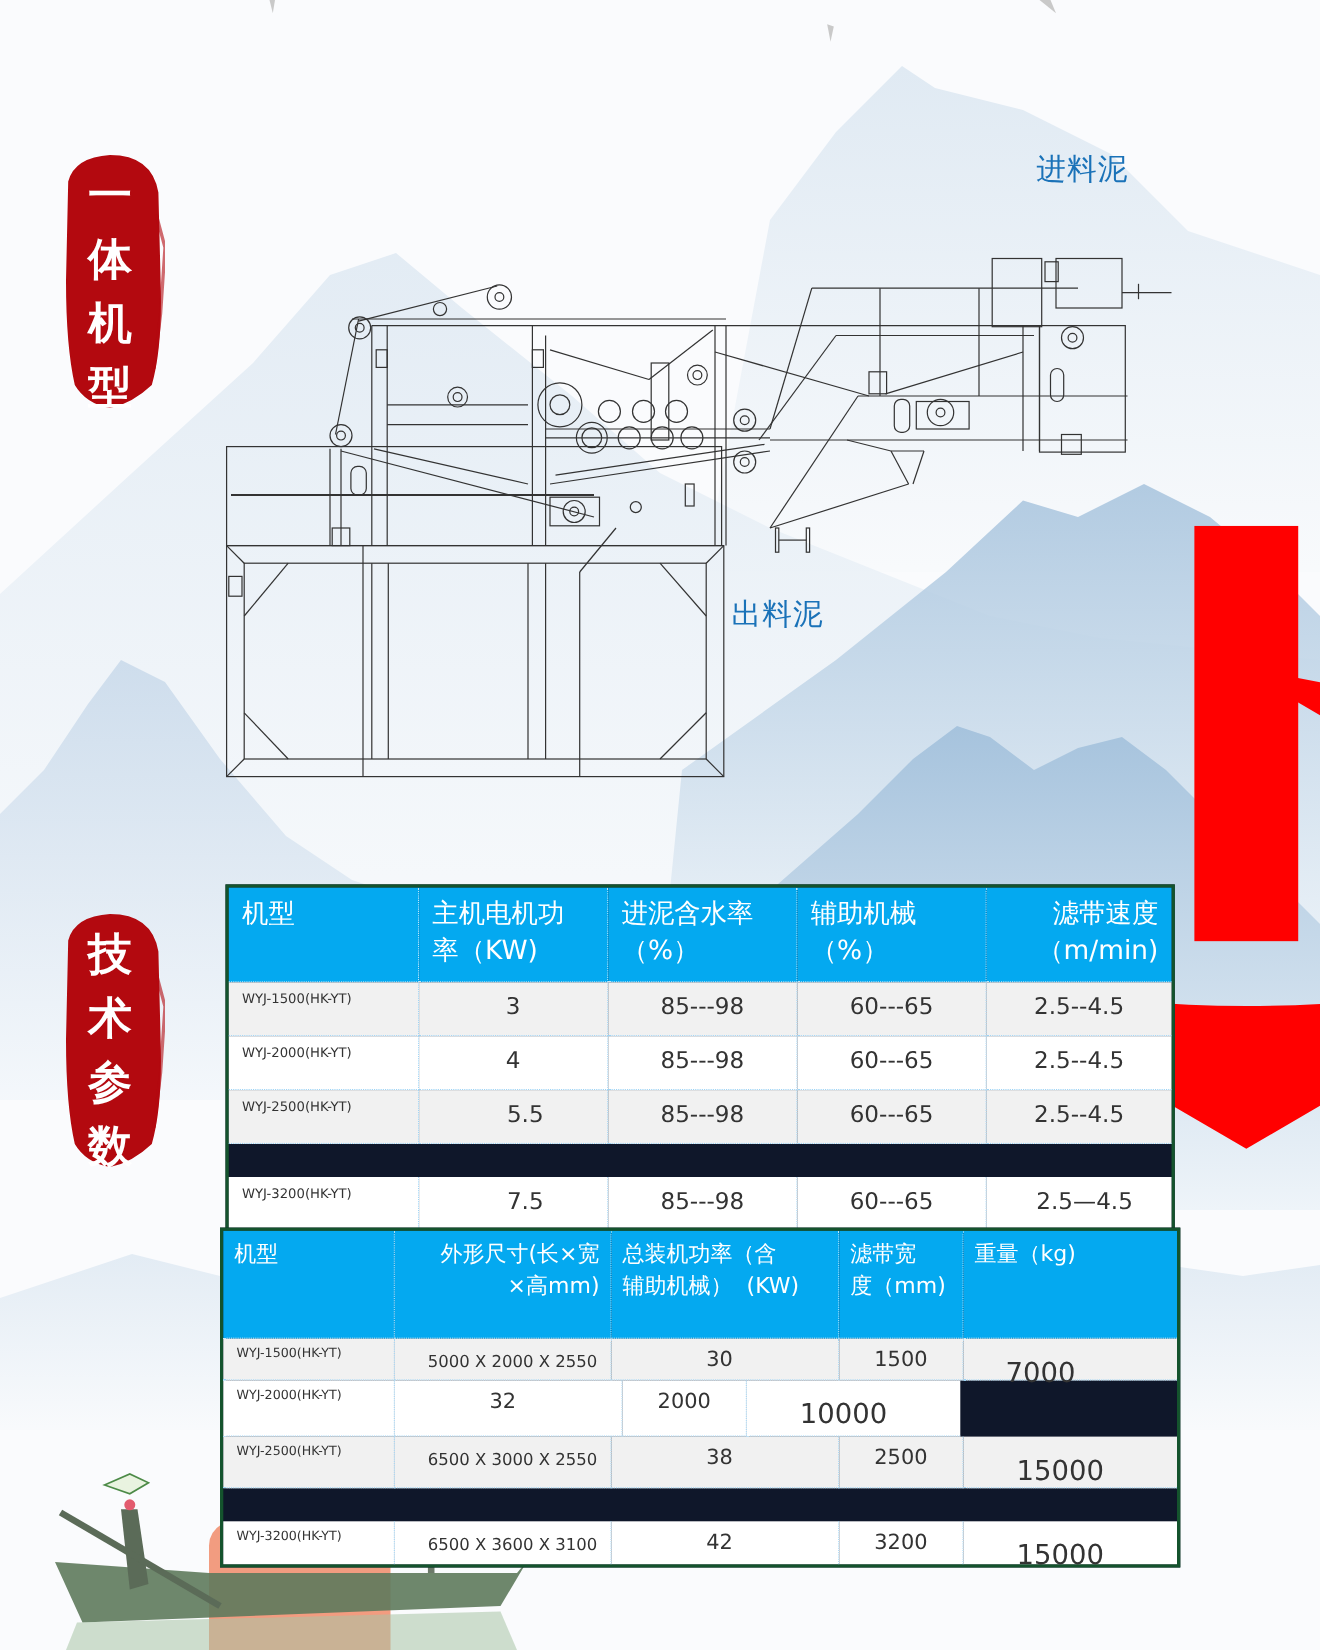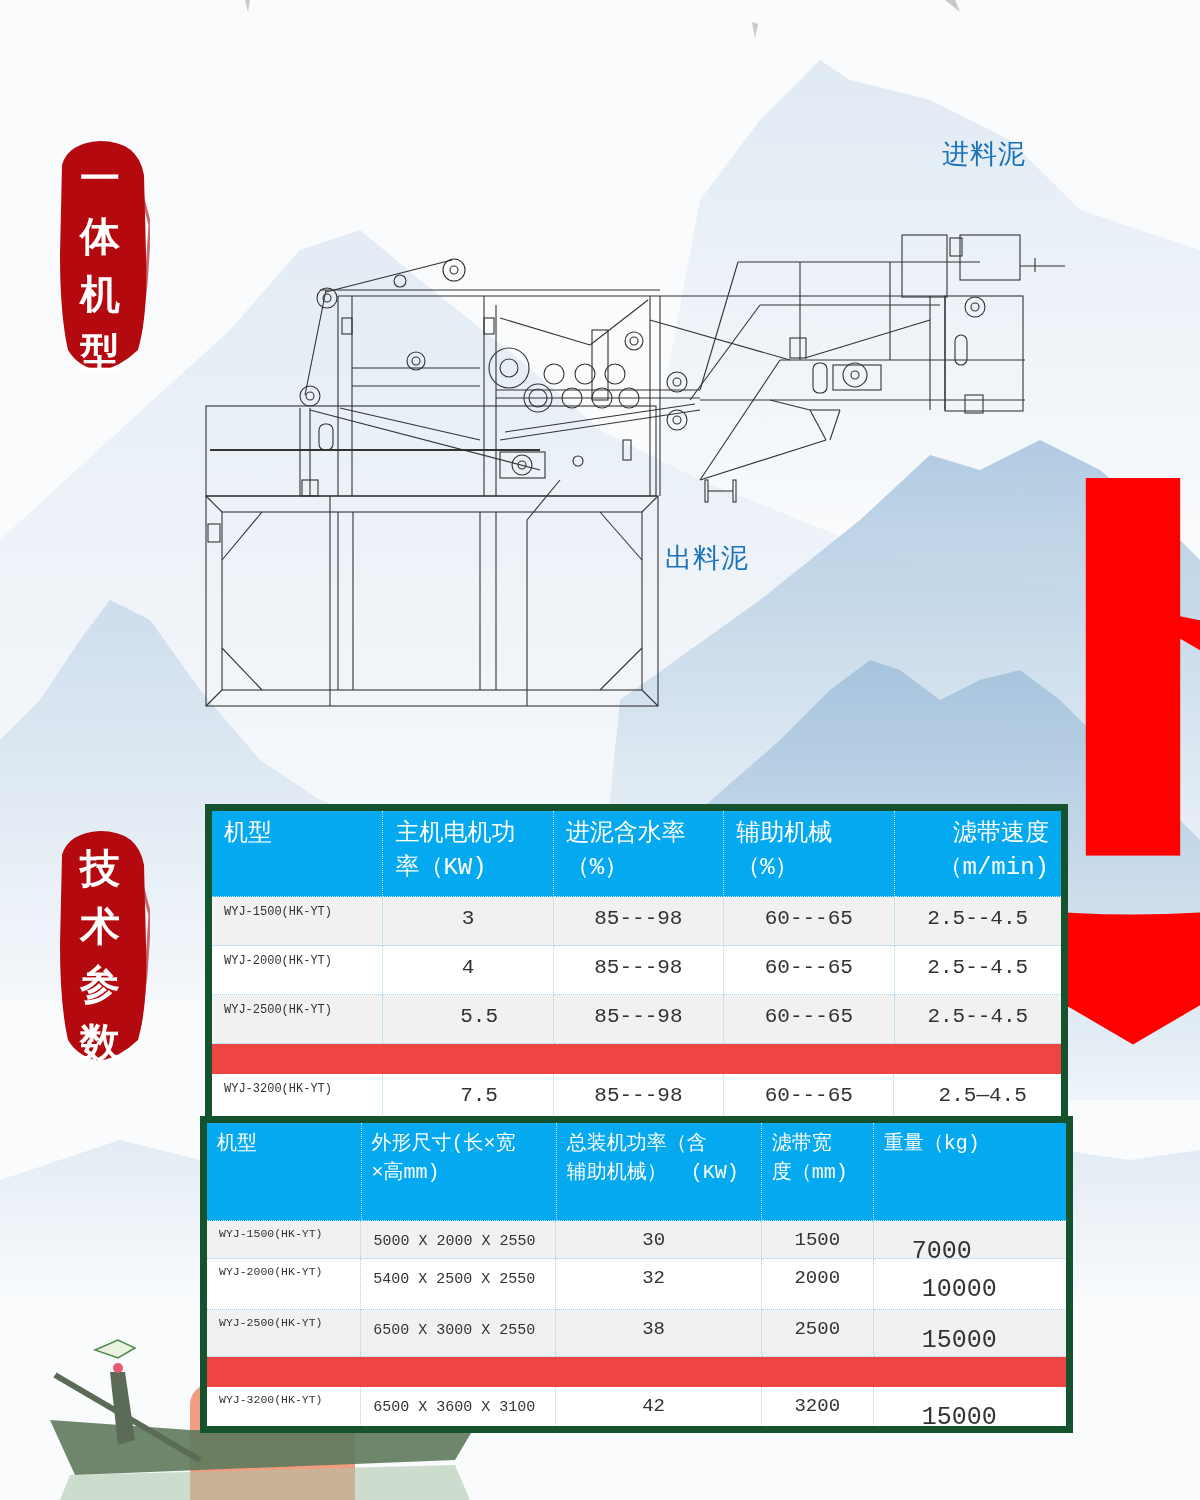--- a/index.html
+++ b/index.html
@@ -35,24 +35,23 @@
   .drawing svg { width: 880px; height: 590px; }
   .flow-label {
     position: absolute; z-index: 4; color: #1a72b8; font-size: 27px;
     letter-spacing: 1px;
   }
   .flow-in { left: 942px; top: 136px; text-align: center; }
   .flow-out { left: 665px; top: 540px; }
 
   
   .table {
-    position: absolute; z-index: 5; background: #ef4444;
-    border: 7px solid #14532d;
+    position: absolute; z-index: 5; background: #0f172a;
+    border: 3px solid #14532d;
     border-collapse: collapse;
-    font-family: Liberation Mono, monospace;
   }
   .table .row { display: flex; }
   .table .cell {
     border-right: 1px dotted #9cd3f5;
     border-bottom: 1px dotted #9cd3f5;
     padding: 6px 12px;
   }
   .table .cell:last-child { border-right: none; }
   .table .row:last-child .cell { border-bottom: none; margin-top: 30px; }
   .table .head .cell {
@@ -71,21 +70,21 @@
   .t1 .c3 { width: 172px; }
   .t1 .c4 { width: 168px; text-align: right; }
   .t1 .body .c0 { font-size: 12px; padding-top: 8px; color: #333; }
   .t1 .body .num { font-size: 21px; text-align: center; padding-top: 10px; color: #333; }
   .t1 .body .c1.num { padding-left: 0; padding-right: 0; }
 
   
   .t2 { left: 200px; top: 1116px; width: 873px; }
   .t2 .head .cell { height: 98px; font-size: 20px; line-height: 29px; padding: 6px 10px; }
   .t2 .c0 { width: 156px; }
-  .t2 .c1 { width: 197px; }
+  .t2 .c1 { width: 197px; text-align: right; }
   .t2 .c2 { width: 207px; }
   .t2 .c3 { width: 113px; }
   .t2 .c4 { width: 194px; }
   .t2 .body .cell { color: #333; }
   .t2 .r1 .cell { height: 38px; }
   .t2 .r2 .cell { height: 51px; }
   .t2 .r3 .cell { height: 47px; }
   .t2 .r4 .cell { height: 39px; }
   .t2 .body .c0 { font-size: 11.5px; padding-top: 6px; }
   .t2 .body .c1 { font-size: 15px; padding-top: 12px; }
@@ -387,21 +386,20 @@
   </div>
   <div class="row body alt r1">
     <div class="cell c0">WYJ-1500(HK-YT)</div>
     <div class="cell c1">5000 X 2000 X 2550</div>
     <div class="cell c2">30</div>
     <div class="cell c3">1500</div>
     <div class="cell c4" style="padding-left:38px">7000</div>
   </div>
   <div class="row body plain r2">
     <div class="cell c0">WYJ-2000(HK-YT)</div>
-    <div class="cell c1">5400 X 2500 X 2550</div>
     <div class="cell c2">32</div>
     <div class="cell c3">2000</div>
     <div class="cell c4">10000</div>
   </div>
   <div class="row body alt r3">
     <div class="cell c0">WYJ-2500(HK-YT)</div>
     <div class="cell c1">6500 X 3000 X 2550</div>
     <div class="cell c2">38</div>
     <div class="cell c3">2500</div>
     <div class="cell c4">15000</div>

